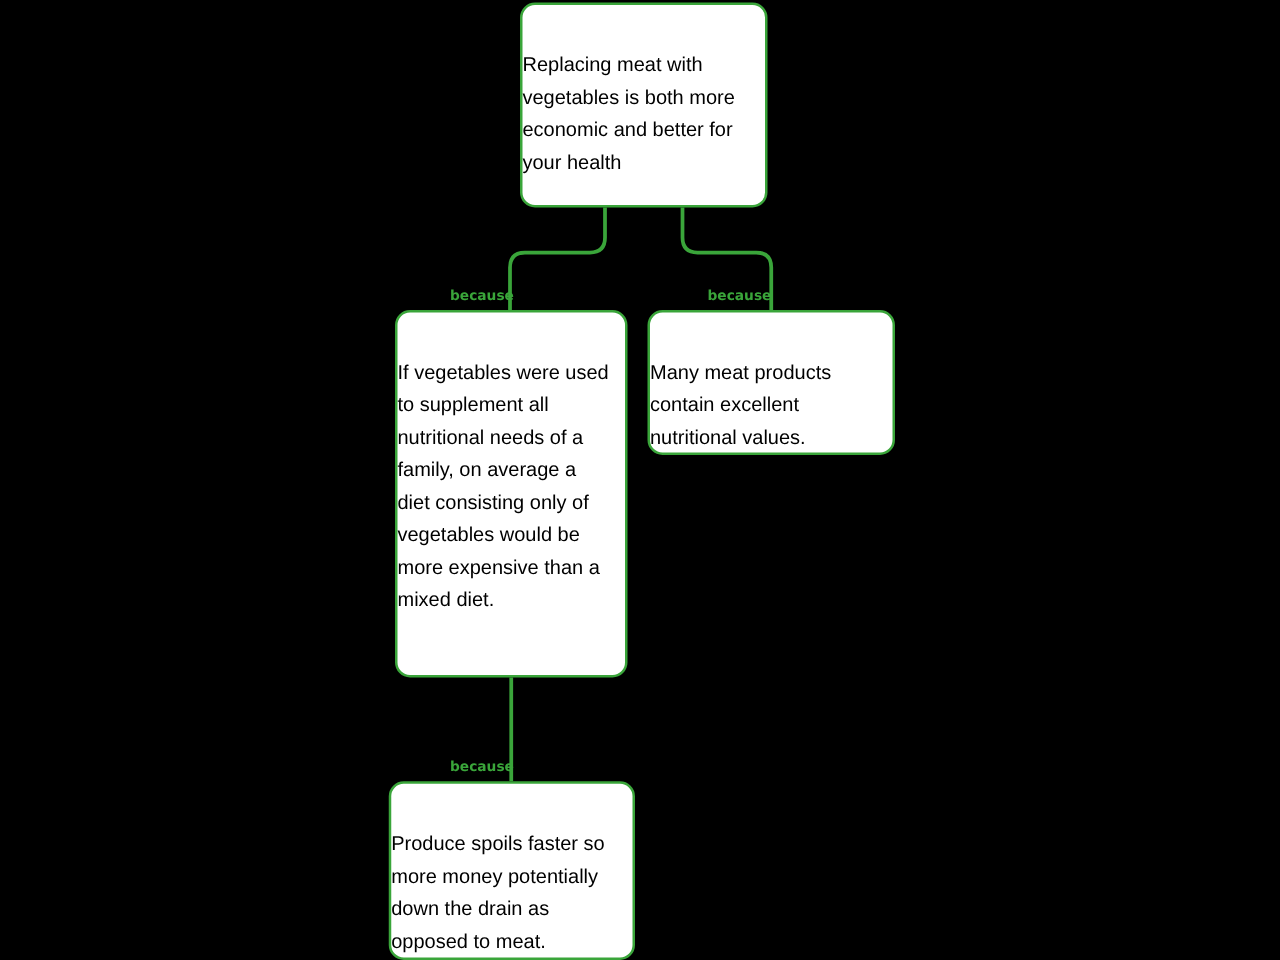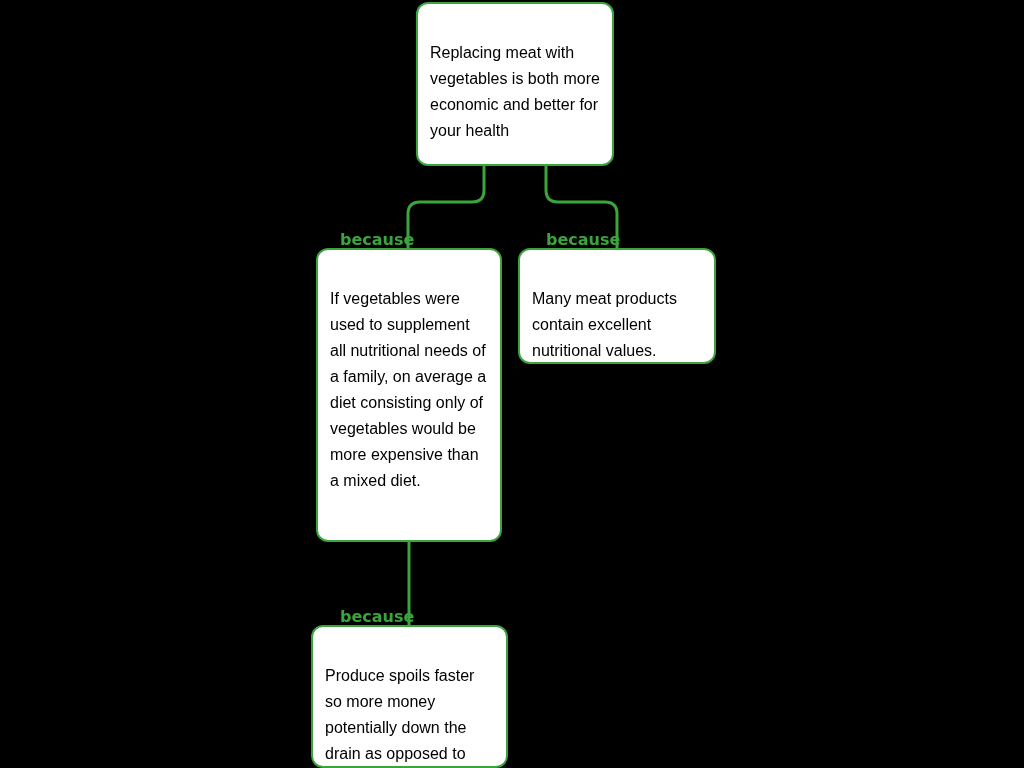--- a/index.html
+++ b/index.html
@@ -31,31 +31,32 @@
   }
   .node {
     position: absolute;
     box-sizing: border-box;
     background: #ffffff;
     border: 2px solid #3aa53a;
     border-radius: 12px;
     color: #000000;
     font-size: 16px;
     line-height: 26px;
-    padding: 10px 12px 10px 12px;
+    padding: 10px 12px 10px 0;
     white-space: pre-line;
   }
   .edge-label {
     position: absolute;
     color: #3aa53a;
-    font-size: 16px;
+    font-size: 11px;
     font-family: "DejaVu Sans", sans-serif;
     font-weight: bold;
     letter-spacing: 0px;
     white-space: nowrap;
+    margin-left: 20px;
   }
 </style>
 </head>
 <body>
 
 <div id="canvas">
 
   <svg class="connectors" viewBox="0 0 1024 768" xmlns="http://www.w3.org/2000/svg">
 
     <path d="M 484 166 L 484 190 Q 484 202 472 202 L 420 202 Q 408 202 408 214 L 408 248" fill="none" stroke="#3aa53a" stroke-width="3"></path>

